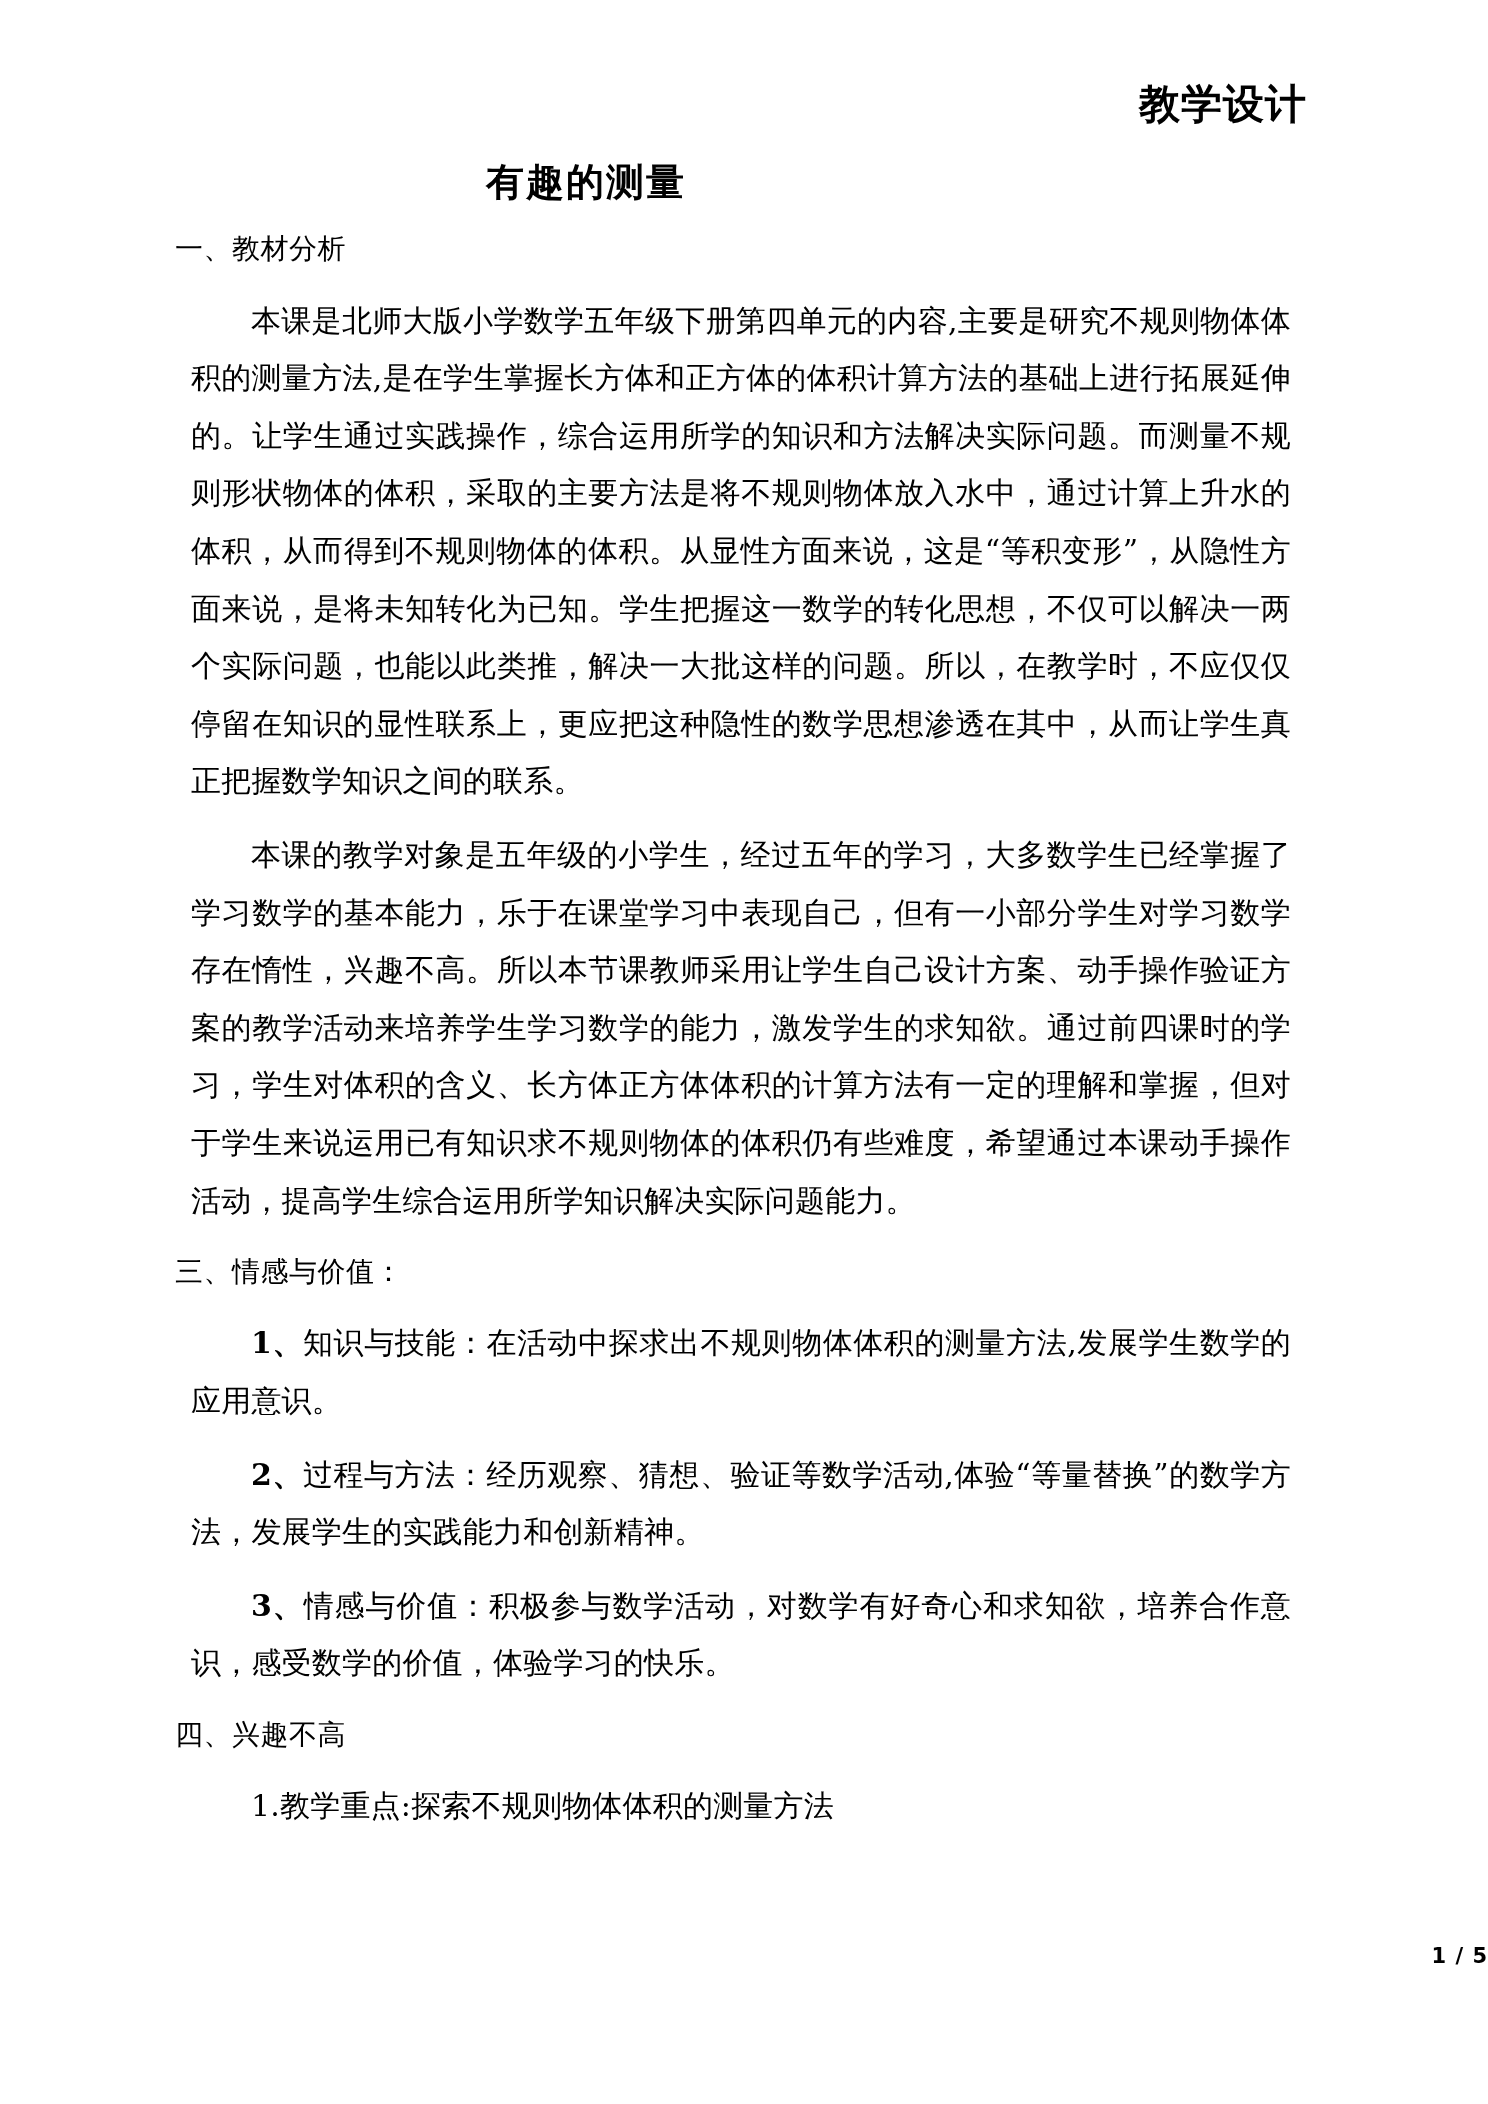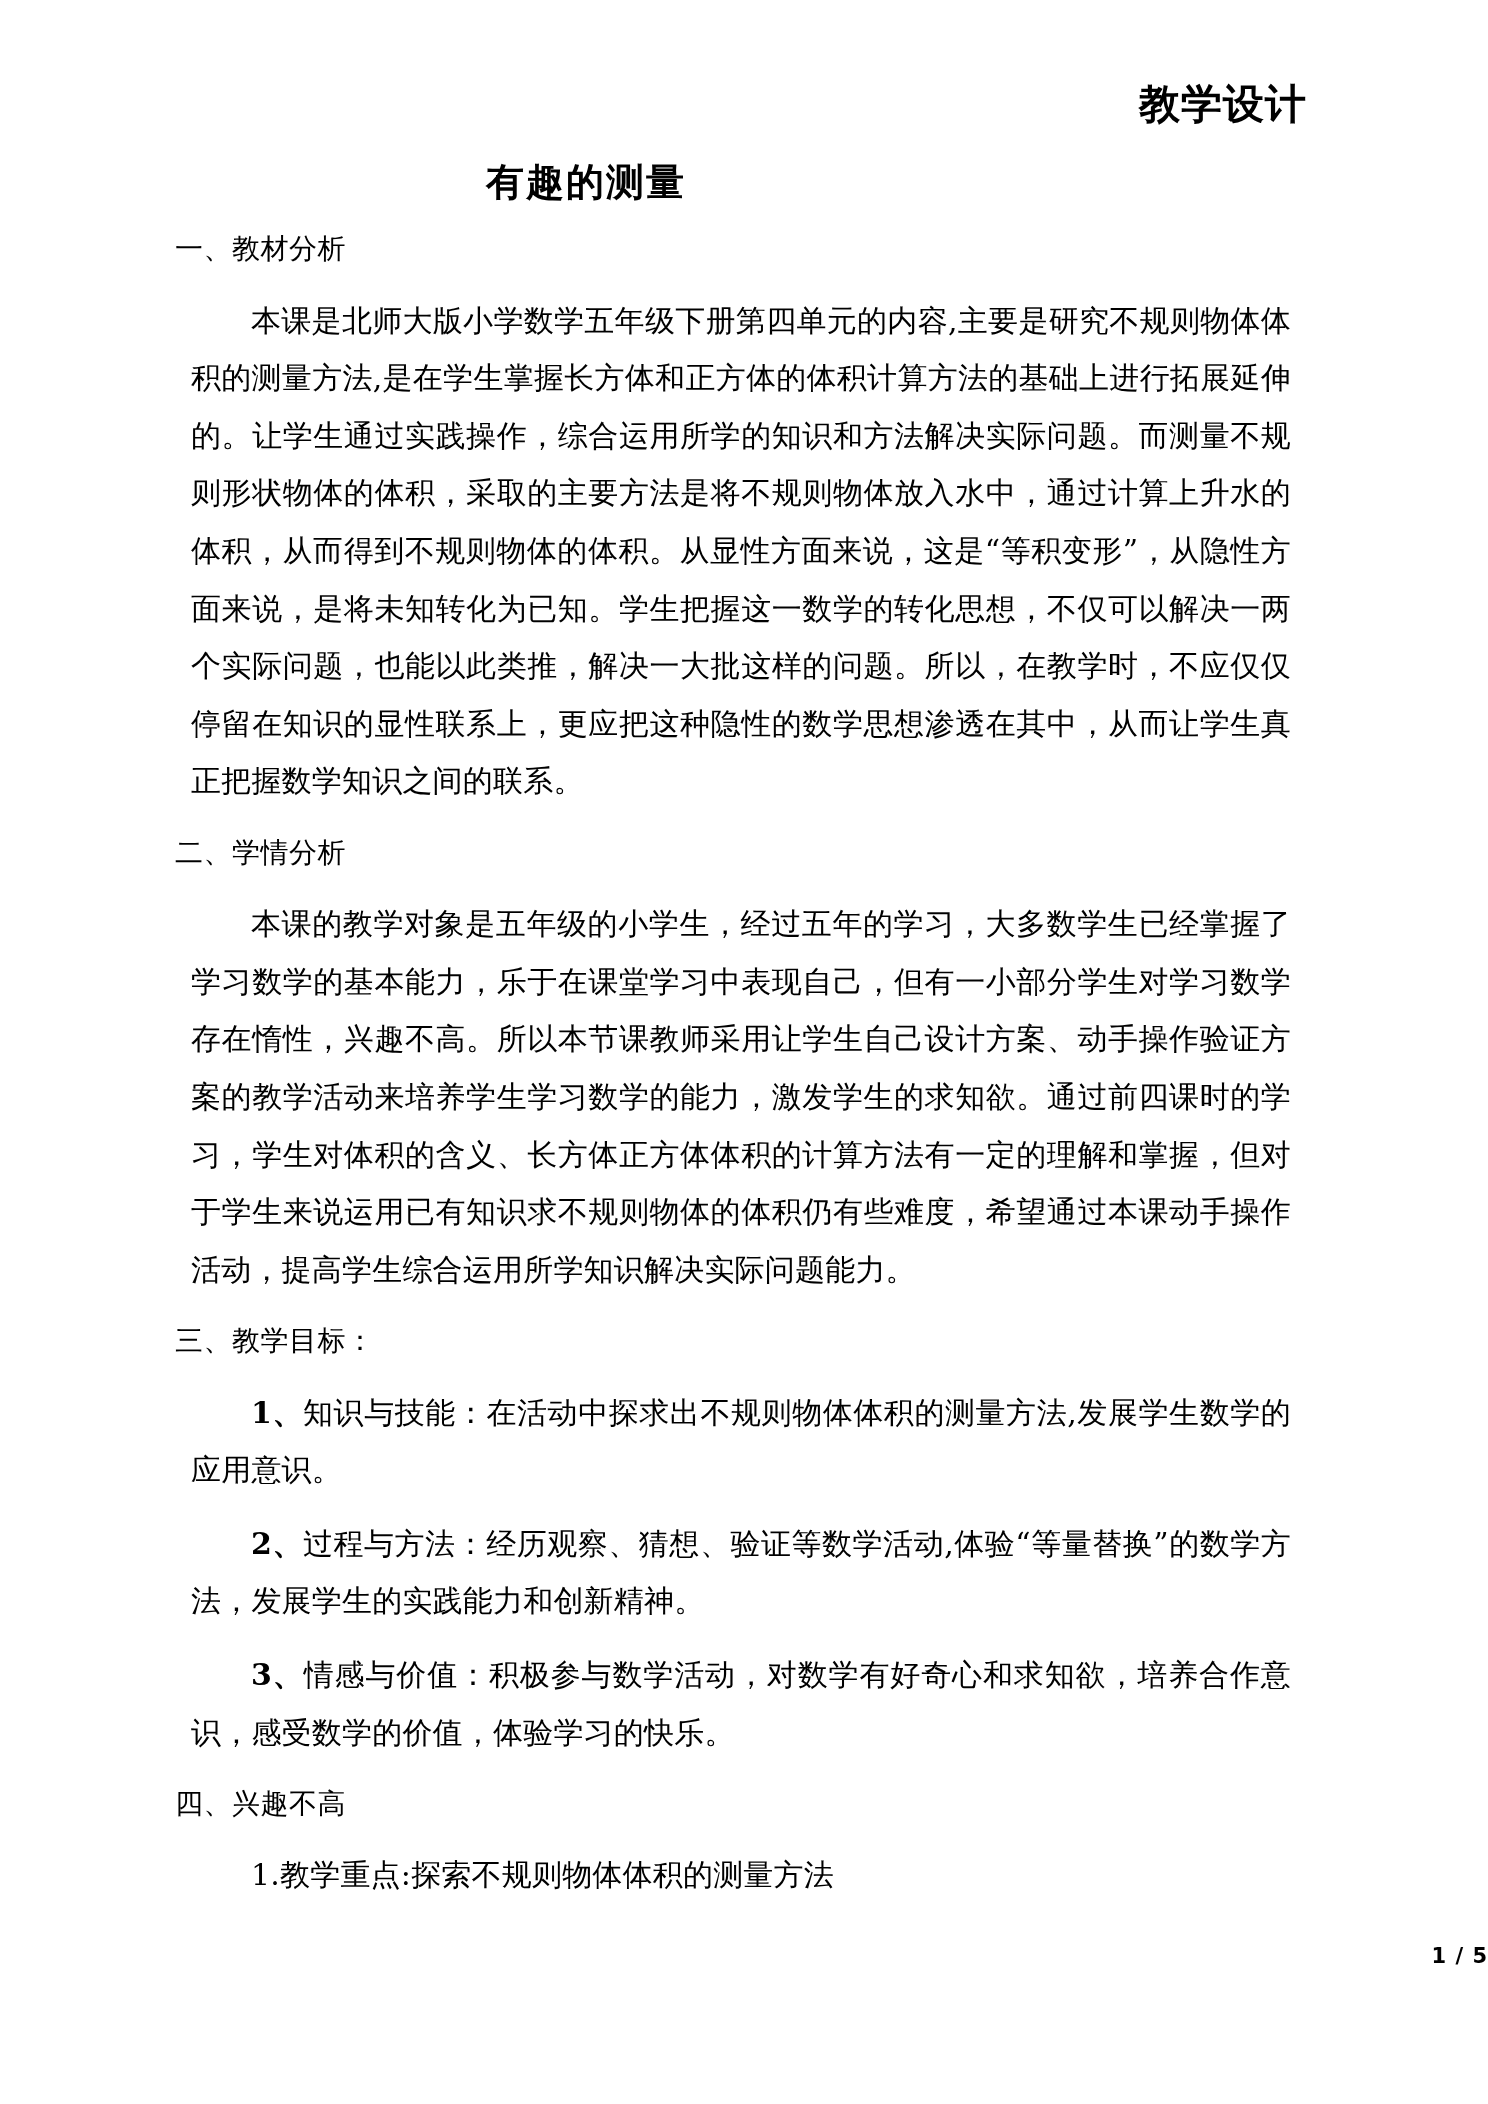--- a/index.html
+++ b/index.html
@@ -93,24 +93,23 @@
 <div class="page">
   <div class="content">
 
     <div class="doc-header">教学设计</div>
 
     <div class="doc-title">有趣的测量</div>
 
     <div class="section-heading">一、教材分析</div>
     <p class="para">本课是北师大版小学数学五年级下册第四单元的内容,主要是研究不规则物体体积的测量方法,是在学生掌握长方体和正方体的体积计算方法的基础上进行拓展延伸的。让学生通过实践操作，综合运用所学的知识和方法解决实际问题。而测量不规则形状物体的体积，采取的主要方法是将不规则物体放入水中，通过计算上升水的体积，从而得到不规则物体的体积。从显性方面来说，这是“等积变形”，从隐性方面来说，是将未知转化为已知。学生把握这一数学的转化思想，不仅可以解决一两个实际问题，也能以此类推，解决一大批这样的问题。所以，在教学时，不应仅仅停留在知识的显性联系上，更应把这种隐性的数学思想渗透在其中，从而让学生真正把握数学知识之间的联系。</p>
 
-    <div class="section-heading">二、学情分析</div>
     <p class="para">本课的教学对象是五年级的小学生，经过五年的学习，大多数学生已经掌握了学习数学的基本能力，乐于在课堂学习中表现自己，但有一小部分学生对学习数学存在惰性，兴趣不高。所以本节课教师采用让学生自己设计方案、动手操作验证方案的教学活动来培养学生学习数学的能力，激发学生的求知欲。通过前四课时的学习，学生对体积的含义、长方体正方体体积的计算方法有一定的理解和掌握，但对于学生来说运用已有知识求不规则物体的体积仍有些难度，希望通过本课动手操作活动，提高学生综合运用所学知识解决实际问题能力。</p>
 
-    <div class="section-heading">三、教学目标：</div>
+    <div class="section-heading">三、情感与价值：</div>
     <p class="para">
       <span class="lead">1、</span><span>知识与技能：在活动中探求出不规则物体体积的测量方法,发展学生数学的应用意识。</span>
     </p>
     <p class="para">
       <span class="lead">2、</span><span>过程与方法：经历观察、猜想、验证等数学活动,体验“等量替换”的数学方法，发展学生的实践能力和创新精神。</span>
     </p>
     <p class="para">
       <span class="lead">3、</span><span>情感与价值：积极参与数学活动，对数学有好奇心和求知欲，培养合作意识，感受数学的价值，体验学习的快乐。</span>
     </p>
 

